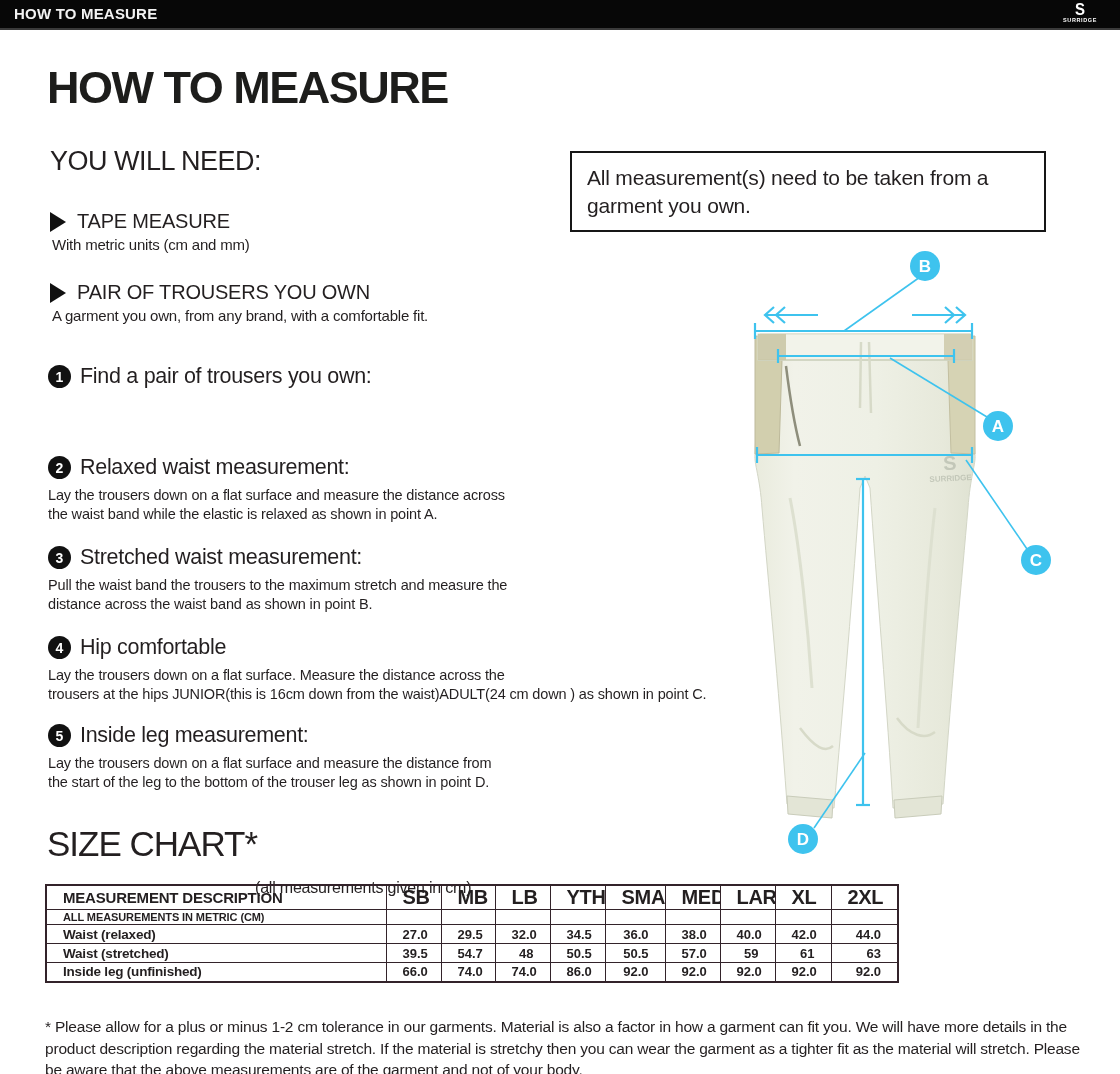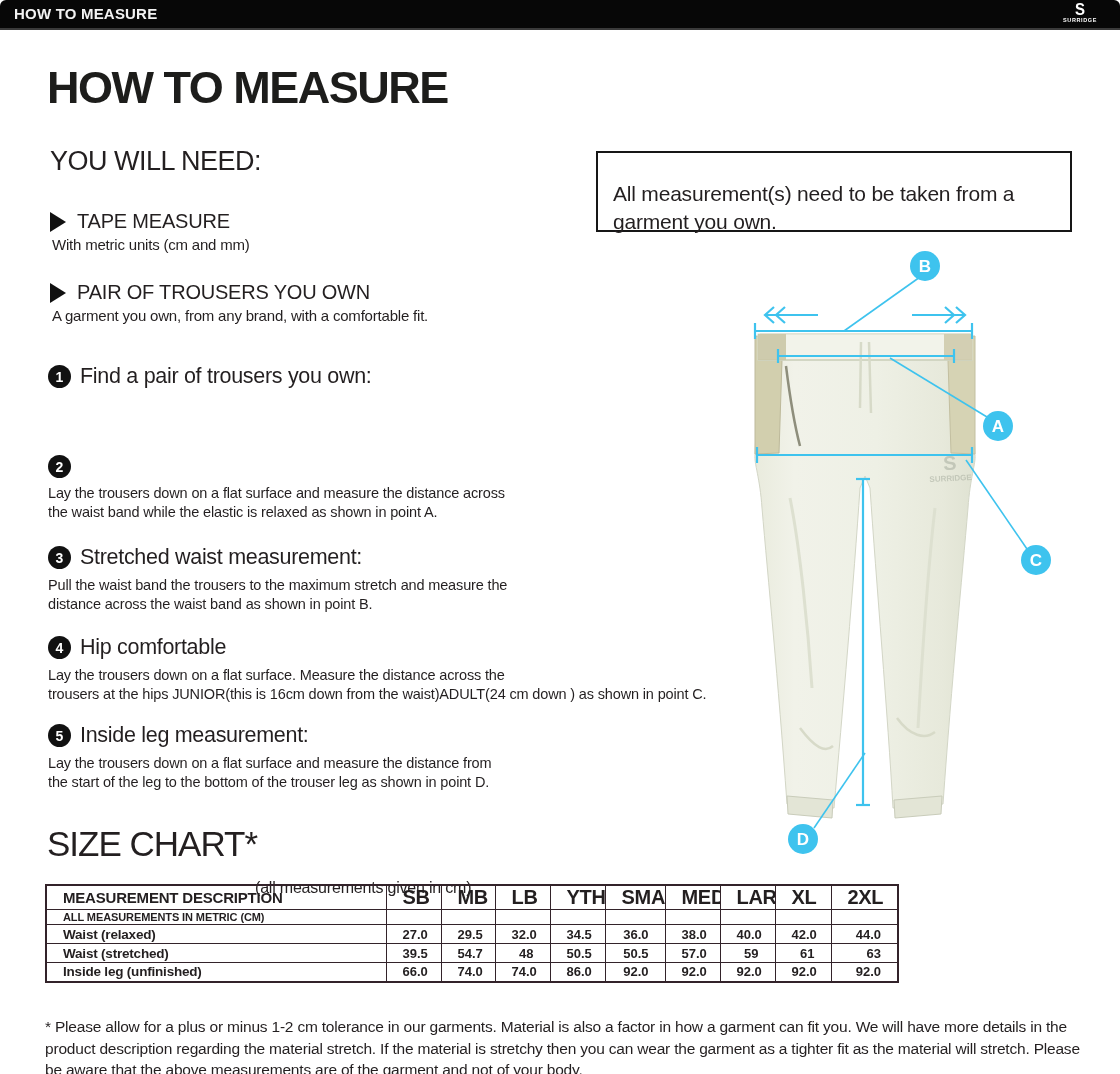--- a/index.html
+++ b/index.html
@@ -1,18 +1,18 @@
 <!DOCTYPE html>
 <html><head>
 <meta charset="utf-8">
 <style>
   * { margin: 0; padding: 0; box-sizing: border-box; }
   html, body { width: 1120px; background: #fff; }
   body { font-family: "Liberation Sans", sans-serif; color: #231f20; }
-  .page { position: relative; width: 1120px; height: 1074px; background: #fff; overflow: hidden; border-radius: 6px; }
+  .page { position: relative; width: 1120px; height: 1074px; background: #fff; overflow: hidden; }
 
   
   .topbar { position: absolute; left: 0; top: 0; width: 1120px; height: 30px; background: #070707; border-bottom: 2px solid #3a3a3a; }
   .topbar-title { position: absolute; left: 14px; top: 0; line-height: 28px; color: #f2f2f2; font-size: 15px; font-weight: bold; letter-spacing: 0.2px; }
   .brand { position: absolute; right: 18px; top: 1px; width: 44px; text-align: center; color: #fff; }
   .brand-s { font-size: 15px; font-weight: 900; line-height: 16px; letter-spacing: 0; transform: scaleY(1.15); display: block; }
   .brand-name { font-size: 5.5px; font-weight: bold; letter-spacing: 0.6px; display: block; line-height: 7px; }
 
   
   .page-title { position: absolute; left: 47px; top: 62px; font-size: 45px; font-weight: 600; letter-spacing: -1.5px; color: #1d1d1b; }
@@ -26,21 +26,21 @@
   .need-desc { font-size: 15px; margin-top: 3px; margin-left: 2px; letter-spacing: -0.2px; }
 
   
   .step { position: absolute; left: 48px; width: 700px; }
   .step-head { display: flex; align-items: center; gap: 9px; }
   .step-num { width: 23px; height: 23px; border-radius: 50%; background: #111; color: #fff; font-size: 14px; font-weight: bold; display: flex; align-items: center; justify-content: center; flex: 0 0 auto; }
   .step-title { font-size: 21.5px; font-weight: 500; letter-spacing: -0.3px; }
   .step-desc { font-size: 14.5px; line-height: 1.33; margin-top: 6px; white-space: pre-line; letter-spacing: -0.15px; }
 
   
-  .note-box { position: absolute; left: 596px; top: 151px; width: 476px; height: 81px; border: 2.5px solid #161616; padding: 27px 15px; }
+  .note-box { position: absolute; left: 570px; top: 151px; width: 476px; height: 81px; border: 2.5px solid #161616; padding: 11px 15px; }
   .note-text { font-size: 21px; line-height: 1.33; letter-spacing: -0.2px; }
 
   
   .figure { position: absolute; left: 730px; top: 248px; width: 350px; height: 632px; }
 
   
   .chart-heading { position: absolute; left: 47px; top: 824px; font-size: 35px; font-weight: 500; letter-spacing: -1px; }
   .chart-sub { position: absolute; left: 255px; top: 879px; font-size: 16px; letter-spacing: -0.2px; }
 
   table.size-table { position: absolute; left: 45px; top: 884px; width: 852px; border-collapse: collapse; table-layout: fixed; }
@@ -96,20 +96,21 @@
   <div class="step" style="top:364px;">
     <div class="step-head">
       <span class="step-num">1</span>
       <span class="step-title">Find a pair of trousers you own:</span>
     </div>
   </div>
 
   <div class="step" style="top:455px;">
     <div class="step-head">
       <span class="step-num">2</span>
+      <span class="step-title">Relaxed waist measurement:</span>
     </div>
     <div class="step-desc">Lay the trousers down on a flat surface and measure the distance across
 the waist band while the elastic is relaxed as shown in point A.</div>
   </div>
 
   <div class="step" style="top:545px;">
     <div class="step-head">
       <span class="step-num">3</span>
       <span class="step-title">Stretched waist measurement:</span>
     </div>

